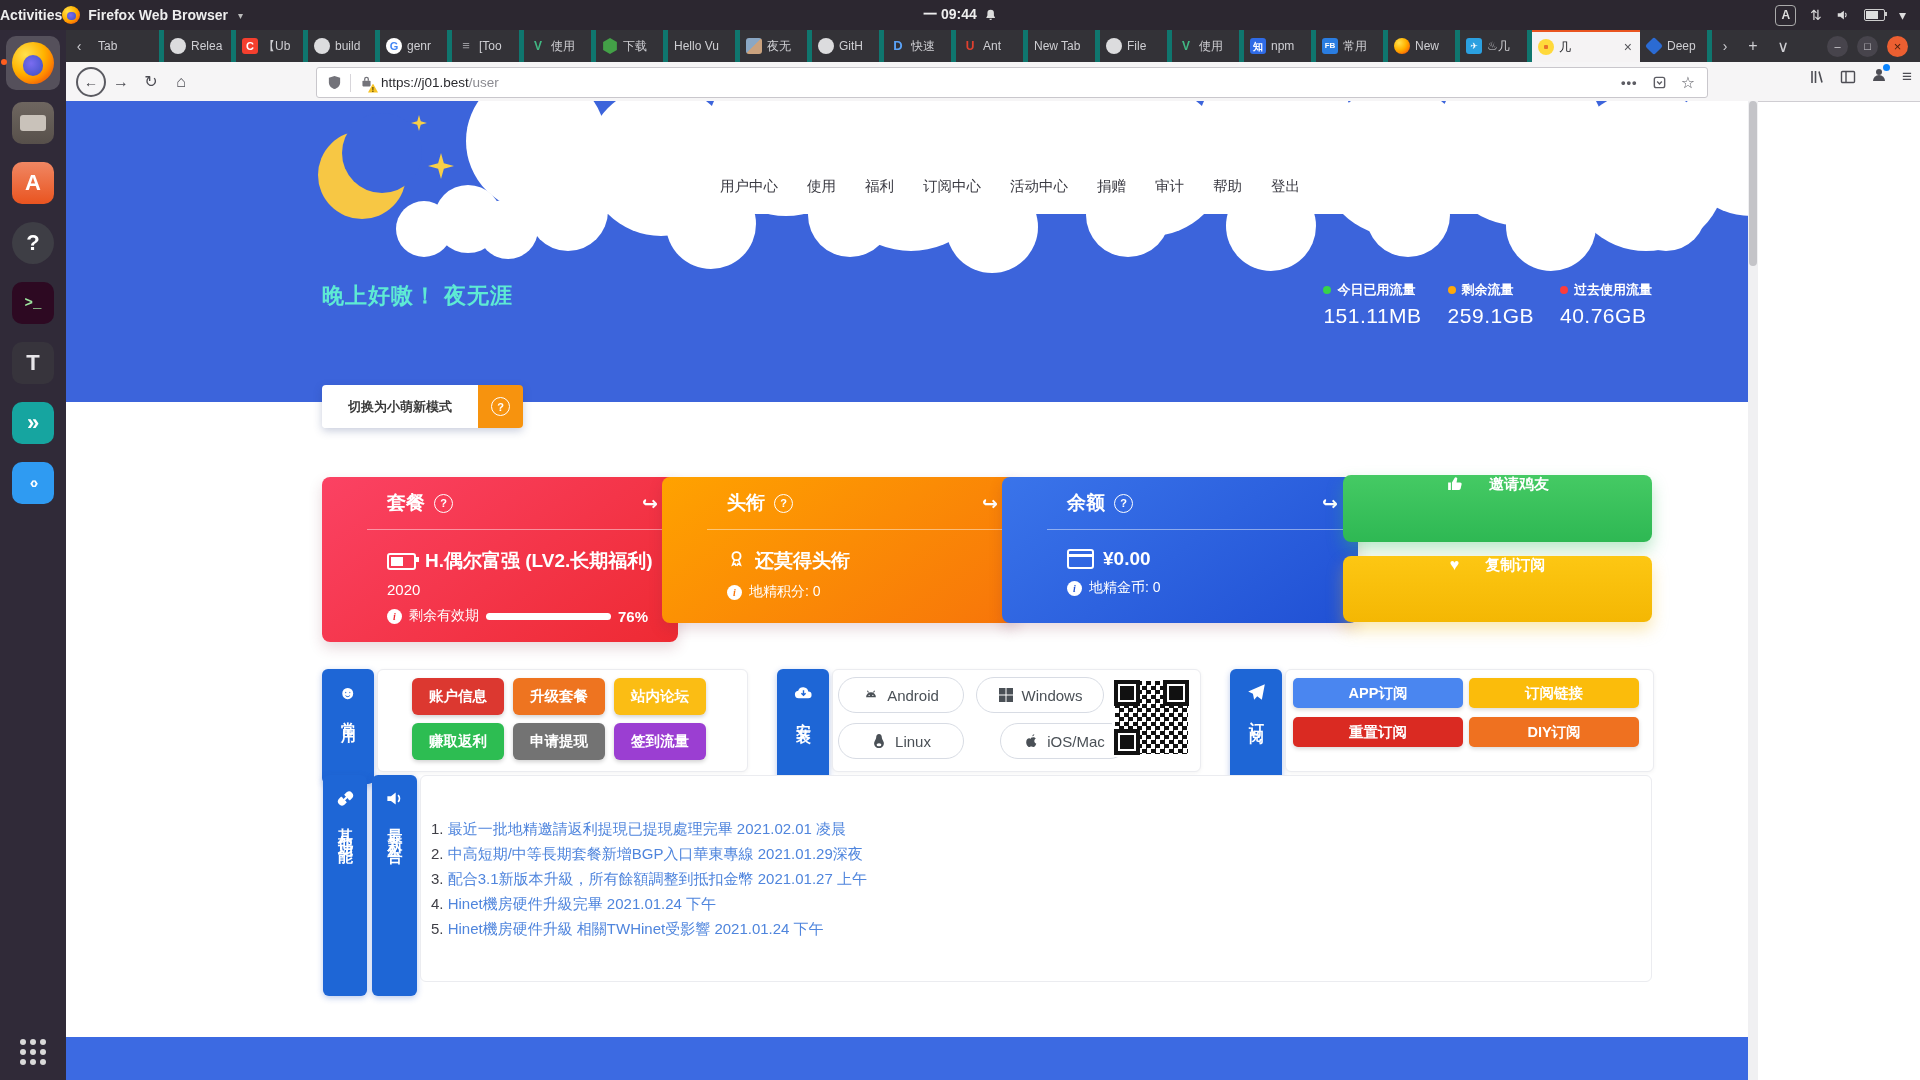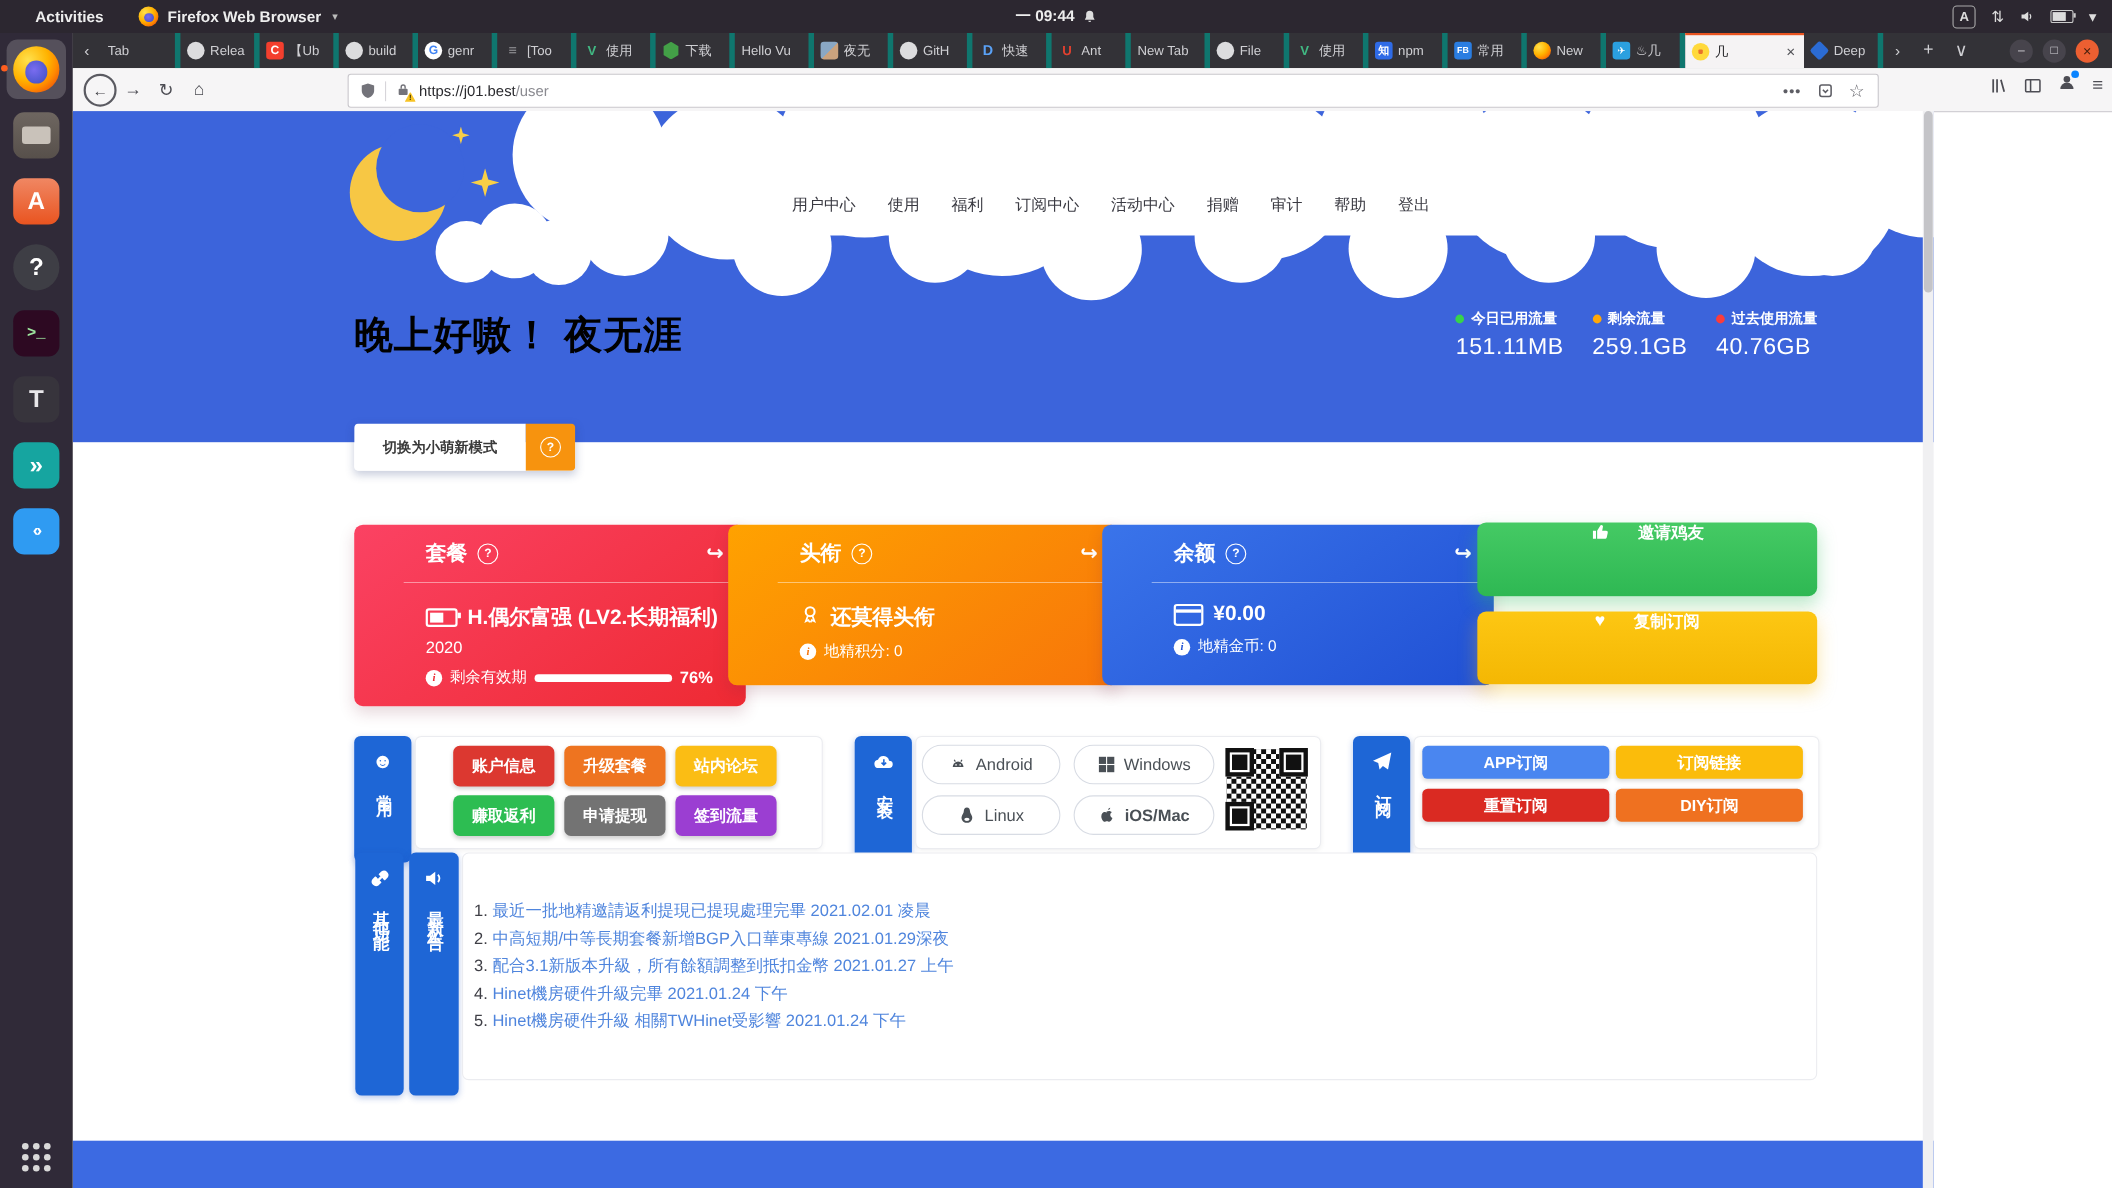--- a/index.html
+++ b/index.html
@@ -3,21 +3,21 @@
 <meta charset="utf-8">
 <style>
   html,body{margin:0;padding:0;background:#000;}
   body{width:1920px;height:1080px;position:relative;overflow:hidden;
        font-family:"Liberation Sans","DejaVu Sans",sans-serif;
        -webkit-font-smoothing:antialiased;}
 
   
   .topbar{position:absolute;left:0;top:0;width:1920px;height:30px;background:#2c2730;color:#eee;
           display:flex;align-items:center;font-size:14px;z-index:50;}
-  .topbar .activities{padding:0 32px;font-weight:700;}
+  .topbar .activities{padding:0 0;font-weight:700;}
   .topbar .appmenu{display:flex;align-items:center;gap:8px;font-weight:700;}
   .ff-logo{width:18px;height:18px;border-radius:50%;position:relative;
            background:radial-gradient(circle at 32% 30%,#ffe14d,#ffb300 45%,#ff8a00 65%,#e6480e 90%);}
   .ff-logo::after{content:'';position:absolute;left:28%;top:34%;width:46%;height:46%;border-radius:50%;
            background:radial-gradient(circle at 40% 40%,#7a6cf0,#3a4fc0);}
   .caret{font-size:10px;color:#bbb;margin-left:2px;}
   .topbar .clock{position:absolute;left:50%;transform:translateX(-50%);display:flex;align-items:center;gap:7px;font-weight:700;}
   .topbar .clock svg{width:13px;height:13px;fill:#ddd;}
   .topbar .sysicons{margin-left:auto;display:flex;align-items:center;gap:14px;padding-right:14px;color:#ddd;}
   .kbd-ind{width:19px;height:19px;border:1px solid #aaa;border-radius:4px;font-size:12px;font-weight:700;
@@ -119,21 +119,21 @@
   
   .pg-header{position:absolute;left:0;top:0;width:1854px;height:301px;background:#3c64db;overflow:hidden;}
   .puff{position:absolute;border-radius:50%;background:#fff;}
   .cloud-band{position:absolute;background:#fff;border-radius:60px;}
   .moon{position:absolute;left:252px;top:30px;width:88px;height:88px;border-radius:50%;background:#f7c744;}
   .moon::after{content:'';position:absolute;left:24px;top:-18px;width:80px;height:80px;border-radius:50%;background:#3c64db;}
   .sparkle{position:absolute;background:#f8cf47;
            clip-path:polygon(50% 0,61% 39%,100% 50%,61% 61%,50% 100%,39% 61%,0 50%,39% 39%);}
   .pg-nav{position:absolute;left:654px;top:76px;width:620px;display:flex;gap:29px;z-index:5;}
   .pg-nav span{font-size:14.5px;color:#3a3a42;white-space:nowrap;cursor:pointer;}
-  .greeting{position:absolute;left:256px;top:180px;font-size:35px;font-weight:700;color:#000000;letter-spacing:1px;}
+  .greeting{position:absolute;left:256px;top:180px;font-size:22px;font-weight:700;color:#5eead4;letter-spacing:1px;}
   .stats{position:absolute;right:268px;top:180px;display:flex;gap:26px;}
   .stat{color:#fff;}
   .stat .lab{display:flex;align-items:center;gap:6px;font-size:13px;font-weight:700;}
   .stat .dot{width:8px;height:8px;border-radius:50%;}
   .stat .val{font-size:21px;margin-top:5px;letter-spacing:.5px;}
 
   
   .toggle{position:absolute;left:256px;top:284px;height:43px;display:flex;z-index:6;
           box-shadow:0 3px 8px rgba(40,60,120,.25);border-radius:4px;overflow:hidden;}
   .toggle .txt{width:156px;background:#fff;display:flex;align-items:center;justify-content:center;
@@ -630,21 +630,21 @@
         </svg>
       <span>Windows</span>
     </div>
     <div class="pill" style="left:772px;top:622px;width:124px;">
       <svg viewBox="0 0 16 16">
           <path d="M8 1C6.2 1 5.2 2.5 5.2 4.3c0 1.8-1.4 3.3-1.9 4.9C2.6 11.3 4 15 8 15s5.4-3.7 4.7-5.8c-.5-1.6-1.9-3.1-1.9-4.9C10.8 2.5 9.8 1 8 1z"></path>
           <ellipse cx="8" cy="11.8" rx="2.4" ry="1.5" fill="#fff"></ellipse>
         </svg>
       <span>Linux</span>
     </div>
-    <div class="pill" style="left:910px;top:622px;width:126px;font-weight:bold;">
+    <div class="pill" style="left:934px;top:622px;width:126px;">
       <svg viewBox="0 0 16 16">
           <path d="M11.3 1.3c-.1 1-.9 2-1.9 1.9-.1-1 .9-1.9 1.9-1.9zM8 4.7c.7 0 1.4-.5 2.3-.5.9 0 1.9.5 2.5 1.3-2.2 1.3-1.8 4.3.5 5.2-.5 1.4-1.6 3.3-2.9 3.3-.8 0-1-.5-2.1-.5s-1.4.5-2.1.5C4.8 14 3.2 11.4 3.2 9.2c0-2.4 1.5-4 3-4 .8 0 1.3.5 1.8.5z"></path>
         </svg>
       <span>iOS/Mac</span>
     </div>
     <div class="qr">
       <div class="qr-inner"></div>
       <div class="finder" style="left:2px;top:2px;"></div>
       <div class="finder" style="right:2px;top:2px;"></div>
       <div class="finder" style="left:2px;bottom:2px;"></div>

